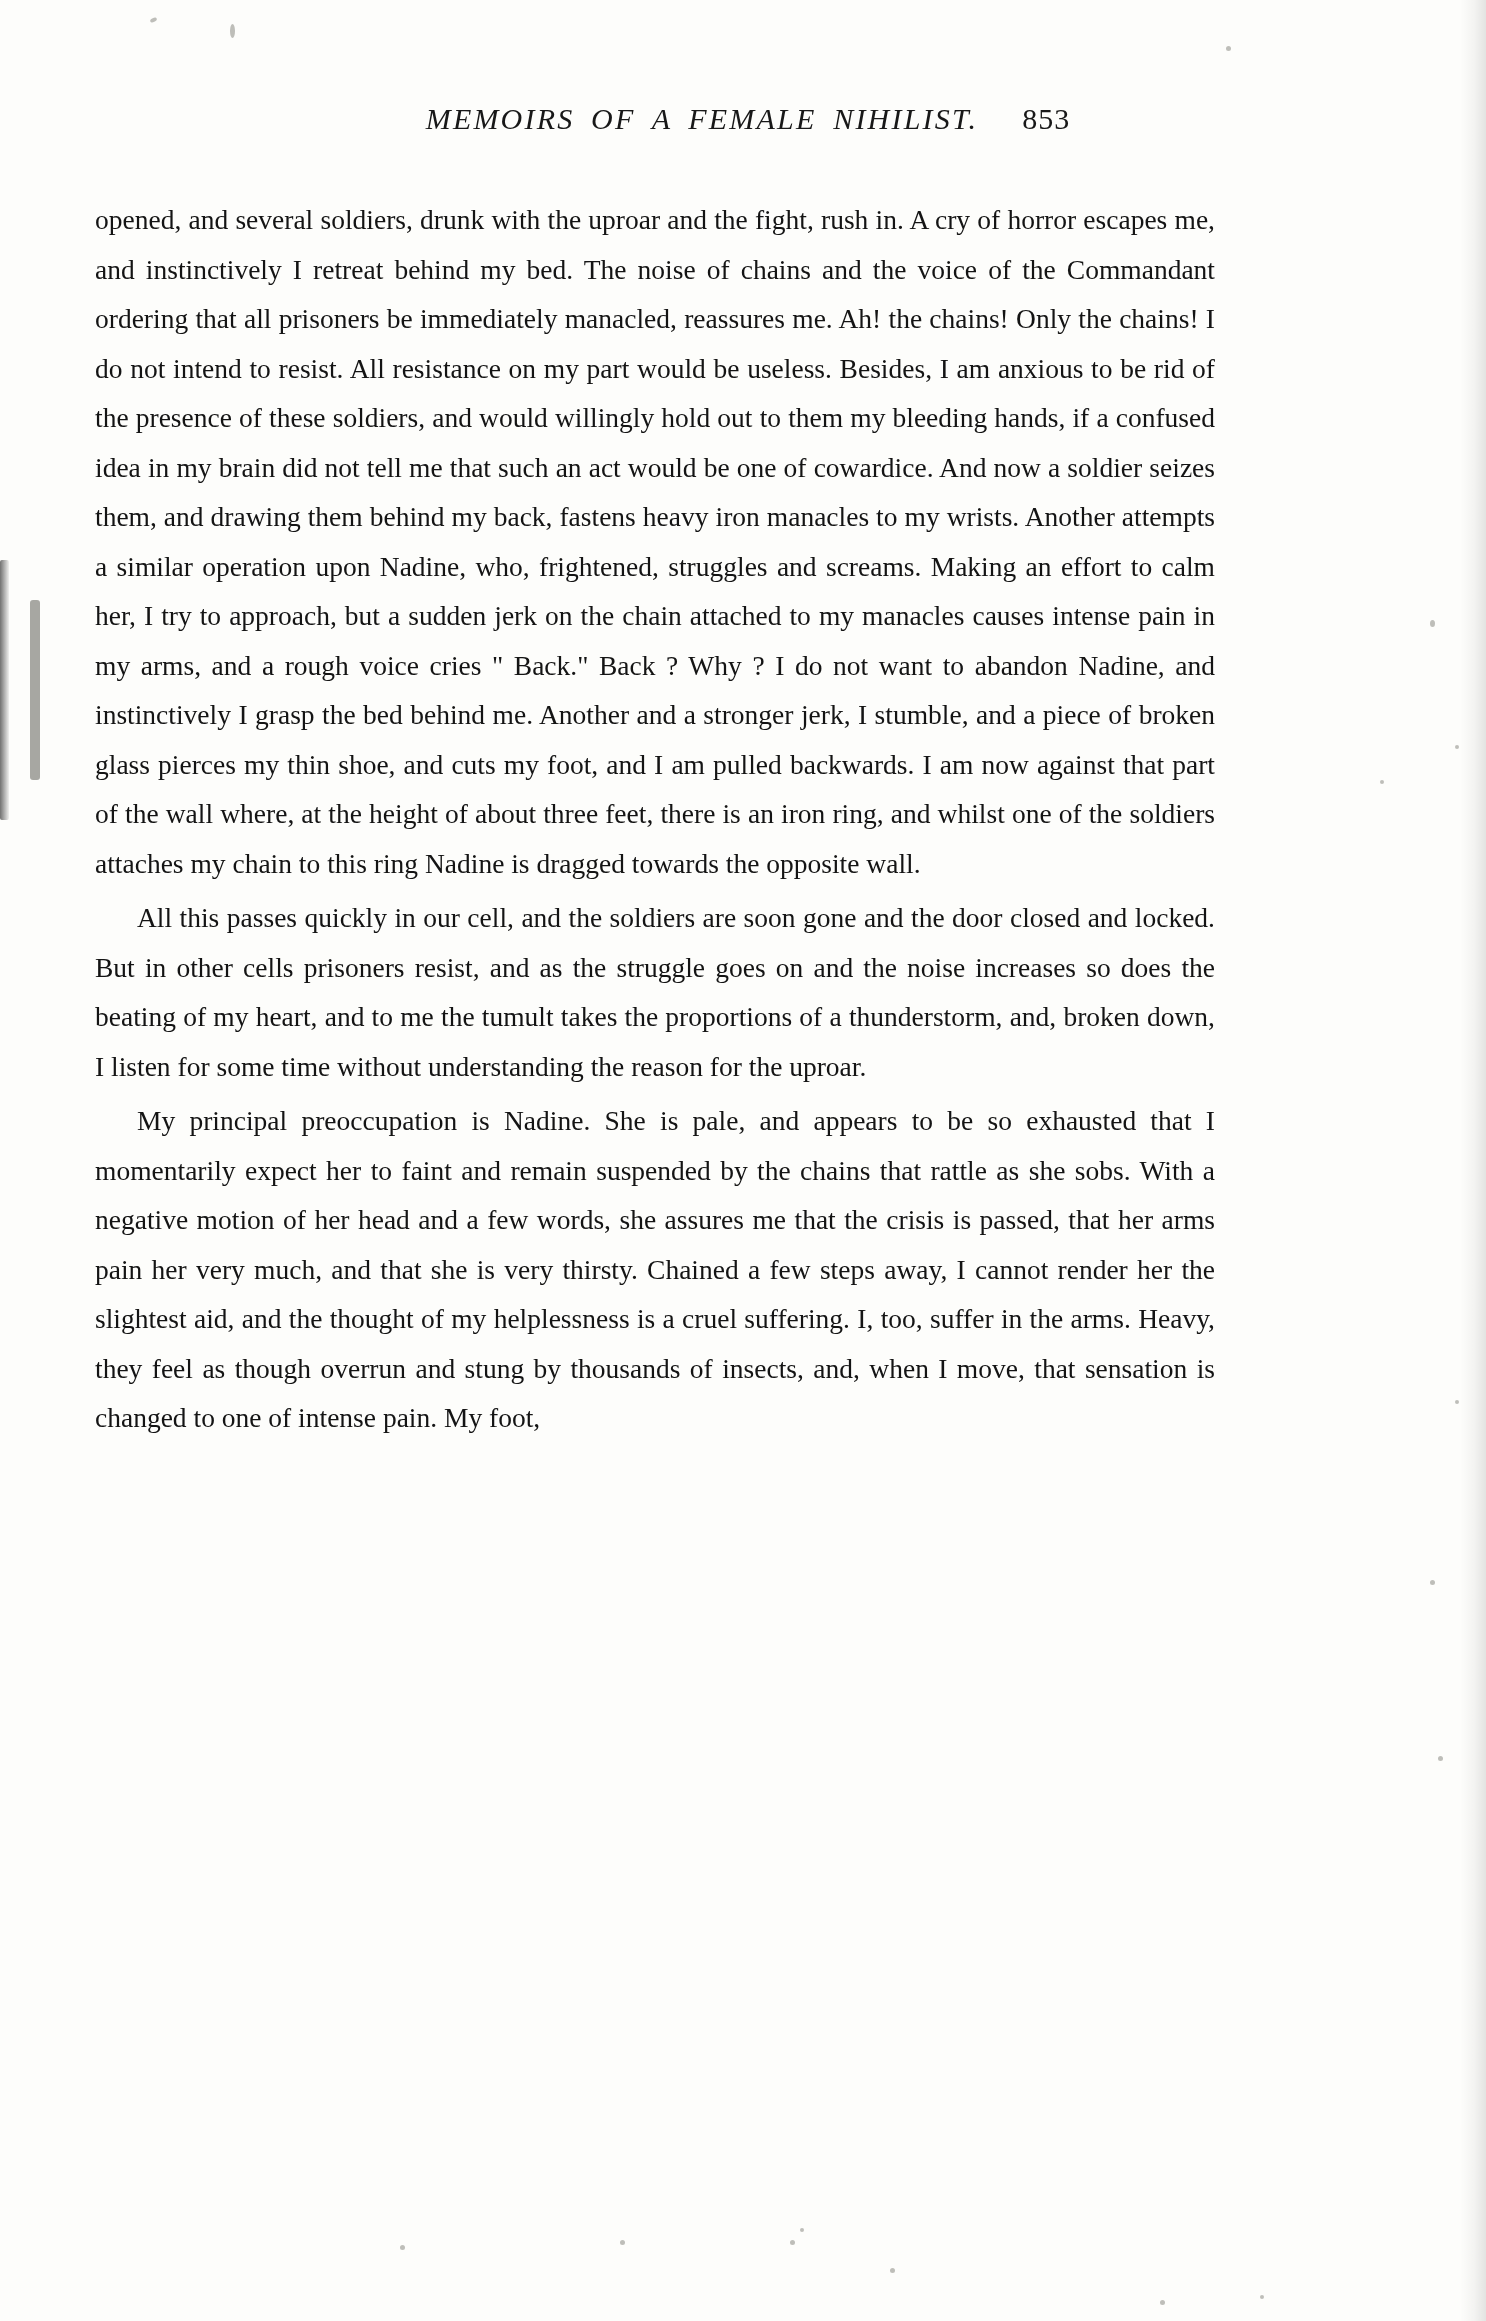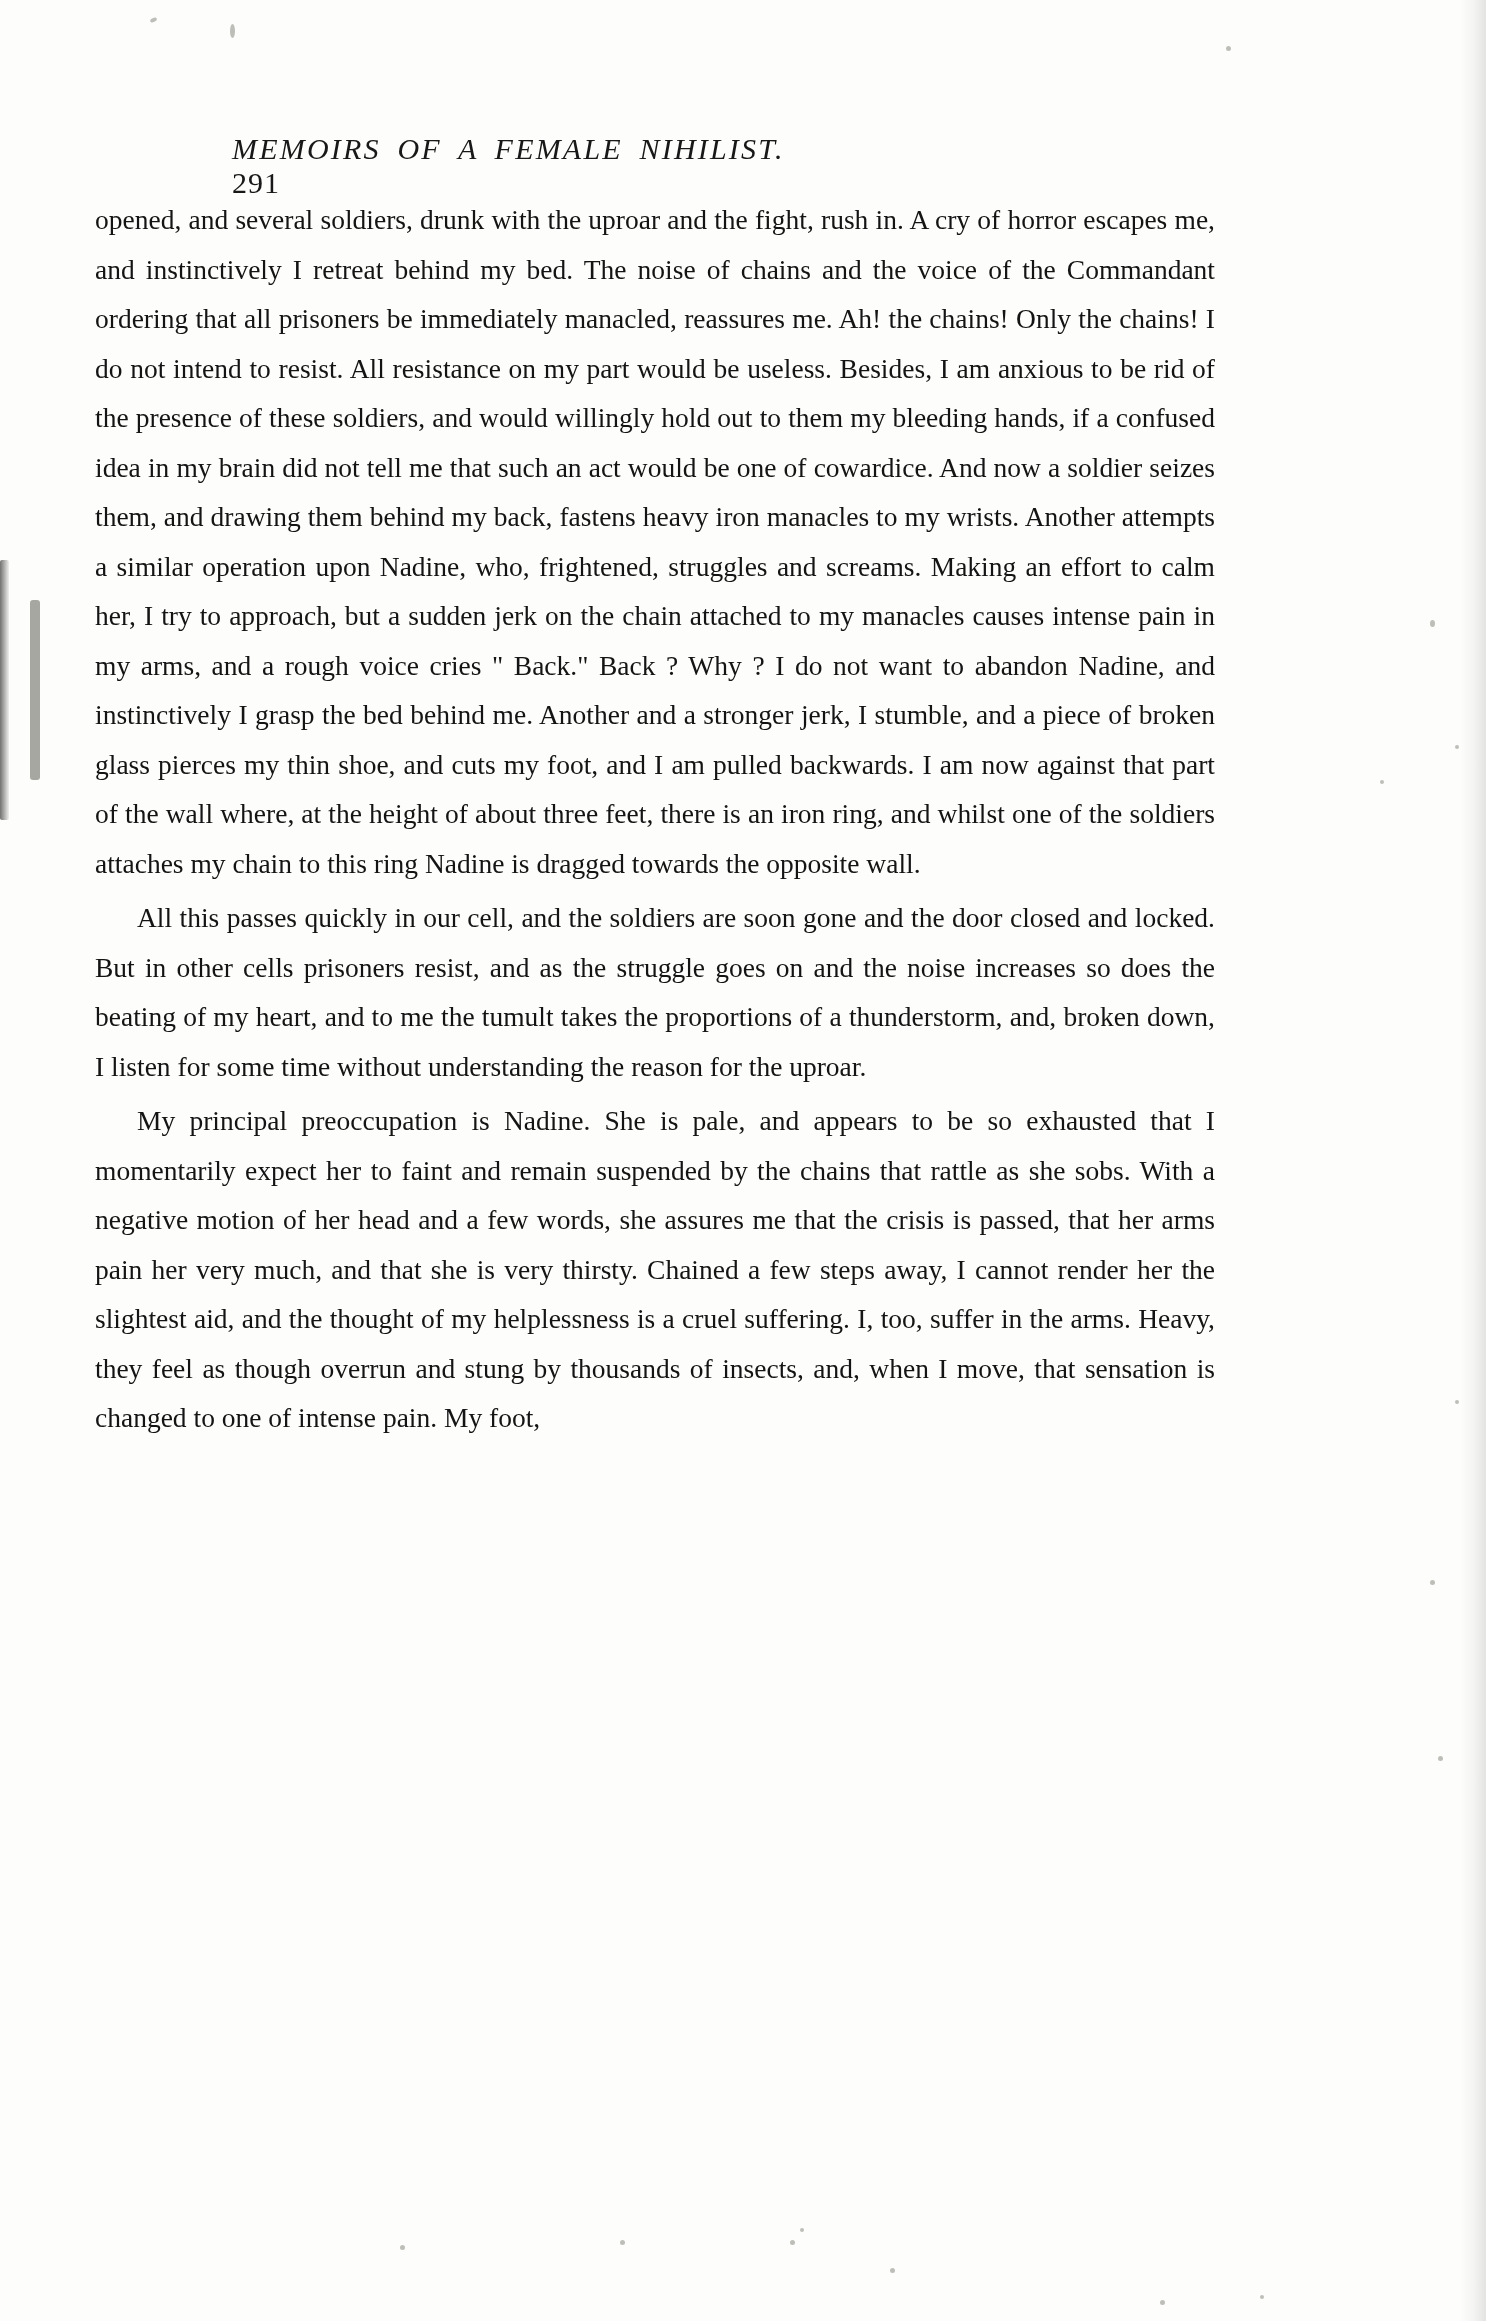--- a/index.html
+++ b/index.html
@@ -53,26 +53,25 @@
     position: absolute;
     left: 48px;
     top: 0;
     width: 1390px;
     height: 2321px;
   }
 
   .header {
     position: absolute;
     left: 140px;
-    top: 132px;
+    top: 102px;
     width: 1120px;
     display: flex;
     align-items: baseline;
-    justify-content: flex-end;
-    flex-direction: column;
+    justify-content: center;
   }
   .running-title {
     font-style: italic;
     font-size: 30px;
     letter-spacing: 2.2px;
     word-spacing: 7px;
     color: #181818;
     white-space: nowrap;
   }
   .folio {
@@ -129,21 +128,21 @@
     <div class="speck" style="left:890px;  top:2268px;width:5px;  height:5px;"></div>
     <div class="speck" style="left:1160px; top:2300px;width:5px;  height:5px;"></div>
     <div class="speck" style="left:1260px; top:2295px;width:4px;  height:4px;"></div>
     <div class="speck" style="left:30px;   top:600px; width:10px; height:180px; border-radius:3px; opacity:.75;"></div>
   </div>
 
   <div class="content">
 
     <div class="header">
       <div class="running-title">MEMOIRS OF A FEMALE NIHILIST.</div>
-      <div class="folio">291</div>
+      <div class="folio">853</div>
     </div>
 
     <div class="body-text">
       <p>opened, and several soldiers, drunk with the uproar and the fight, rush in. A cry of horror escapes me, and instinctively I retreat behind my bed. The noise of chains and the voice of the Commandant ordering that all prisoners be immediately manacled, reassures me. Ah! the chains! Only the chains! I do not intend to resist. All resistance on my part would be useless. Besides, I am anxious to be rid of the presence of these soldiers, and would willingly hold out to them my bleeding hands, if a confused idea in my brain did not tell me that such an act would be one of cowardice. And now a soldier seizes them, and drawing them behind my back, fastens heavy iron manacles to my wrists. Another attempts a similar operation upon Nadine, who, frightened, struggles and screams. Making an effort to calm her, I try to approach, but a sudden jerk on the chain attached to my manacles causes intense pain in my arms, and a rough voice cries " Back." Back ? Why ? I do not want to abandon Nadine, and instinctively I grasp the bed behind me. Another and a stronger jerk, I stumble, and a piece of broken glass pierces my thin shoe, and cuts my foot, and I am pulled backwards. I am now against that part of the wall where, at the height of about three feet, there is an iron ring, and whilst one of the soldiers attaches my chain to this ring Nadine is dragged towards the opposite wall.</p>
       <p class="indent">All this passes quickly in our cell, and the soldiers are soon gone and the door closed and locked. But in other cells prisoners resist, and as the struggle goes on and the noise increases so does the beating of my heart, and to me the tumult takes the proportions of a thunderstorm, and, broken down, I listen for some time without understanding the reason for the uproar.</p>
       <p class="indent">My principal preoccupation is Nadine. She is pale, and appears to be so exhausted that I momentarily expect her to faint and remain suspended by the chains that rattle as she sobs. With a negative motion of her head and a few words, she assures me that the crisis is passed, that her arms pain her very much, and that she is very thirsty. Chained a few steps away, I cannot render her the slightest aid, and the thought of my helplessness is a cruel suffering. I, too, suffer in the arms. Heavy, they feel as though overrun and stung by thousands of insects, and, when I move, that sensation is changed to one of intense pain. My foot,</p>
     </div>
 
   </div>
 </div>

